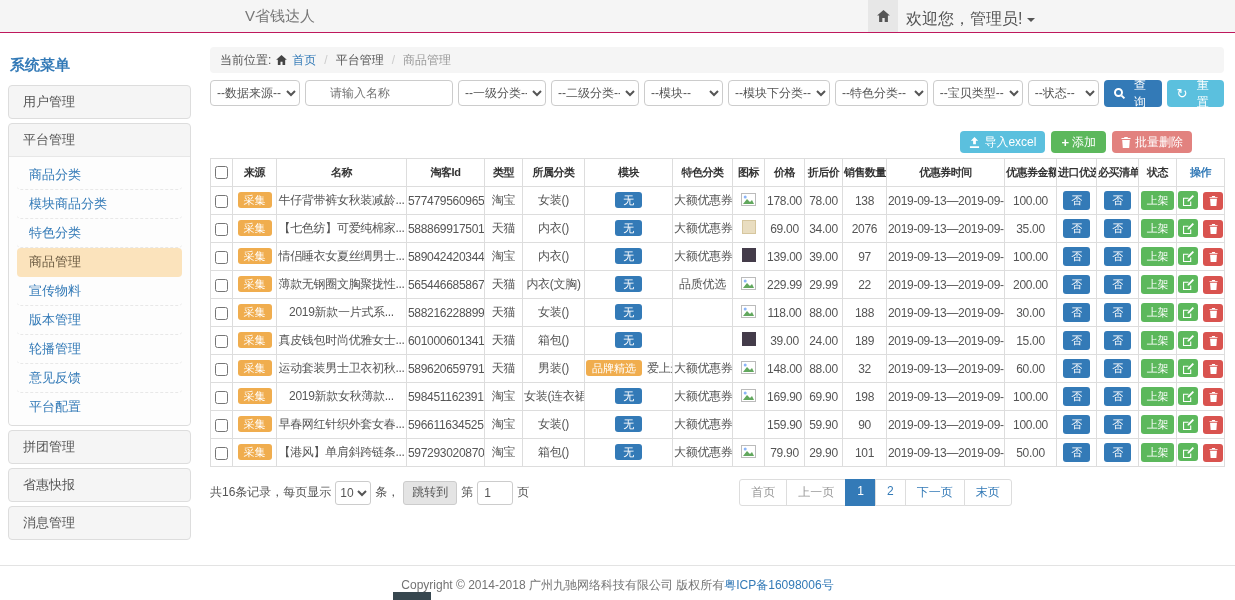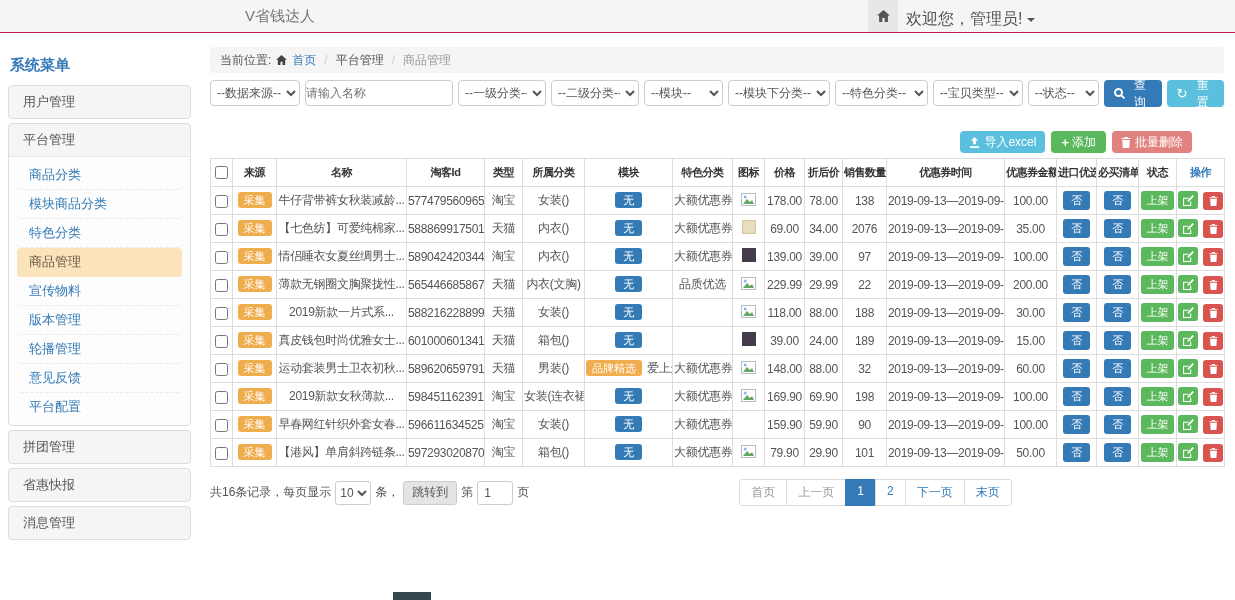--- a/index.html
+++ b/index.html
@@ -26,21 +26,21 @@
 
   
   .main { position:absolute; left:210px; top:44px; width:1014px; }
   .breadcrumb { margin-top:3px; height:26px; background:#f5f5f5; border-radius:4px; display:flex; align-items:center; padding:0 10px; font-size:12px; color:#555; gap:5px; }
   .breadcrumb .link { color:#337ab7; cursor:pointer; }
   .breadcrumb .sep { color:#ccc; margin:0 3px; }
   .breadcrumb .current { color:#999; }
 
   .filters { margin-top:7px; display:flex; align-items:flex-start; gap:5px; }
   .filter-select { height:26px; border:1px solid #ccc; border-radius:4px; font-size:12px; color:#555; background:#fff; padding:0 2px; font-family:inherit; }
-  .filter-input { height:26px; width:148px; border:1px solid #ccc; border-radius:4px; font-size:12px; padding:0 0; color:#555; font-family:inherit; }
+  .filter-input { height:26px; width:148px; border:1px solid #ccc; border-radius:4px; font-size:12px; padding:0 24px; color:#555; font-family:inherit; }
   .btn { display:inline-flex; align-items:center; justify-content:center; border:none; border-radius:4px; color:#fff; font-size:12px; cursor:pointer; font-family:inherit; }
   .btn-search { background:#337ab7; height:27px; padding:0 10px; gap:4px; }
   .btn-reset { background:#5bc0de; height:27px; padding:0 10px; gap:4px; }
   .icon-search { display:inline-block; width:11px; height:11px; position:relative; }
   .icon-search::before { content:""; position:absolute; width:5px; height:5px; border:2px solid #fff; border-radius:50%; left:0; top:0; }
   .icon-search::after { content:""; position:absolute; width:4px; height:2px; background:#fff; transform:rotate(45deg); left:7px; top:8px; }
   .icon-refresh { font-size:13px; line-height:1; }
 
   .actions { margin-top:24px; display:flex; justify-content:flex-end; gap:6px; padding-right:32px; }
   .btn-import { background:#5bc0de; height:22px; padding:0 9px; gap:4px; }
@@ -679,15 +679,18 @@
         <span class="page-item muted">上一页</span>
         <span class="page-item active">1</span>
         <span class="page-item">2</span>
         <span class="page-item">下一页</span>
         <span class="page-item">末页</span>
       </div>
     </div>
 
   </div>
 
+  <div class="footer">
+    <span>Copyright © 2014-2018 广州九驰网络科技有限公司 版权所有</span><span class="icp">粤ICP备16098006号</span>
+  </div>
   <div class="bottom-fragment"></div>
 
 </div>
 
 </body></html>

